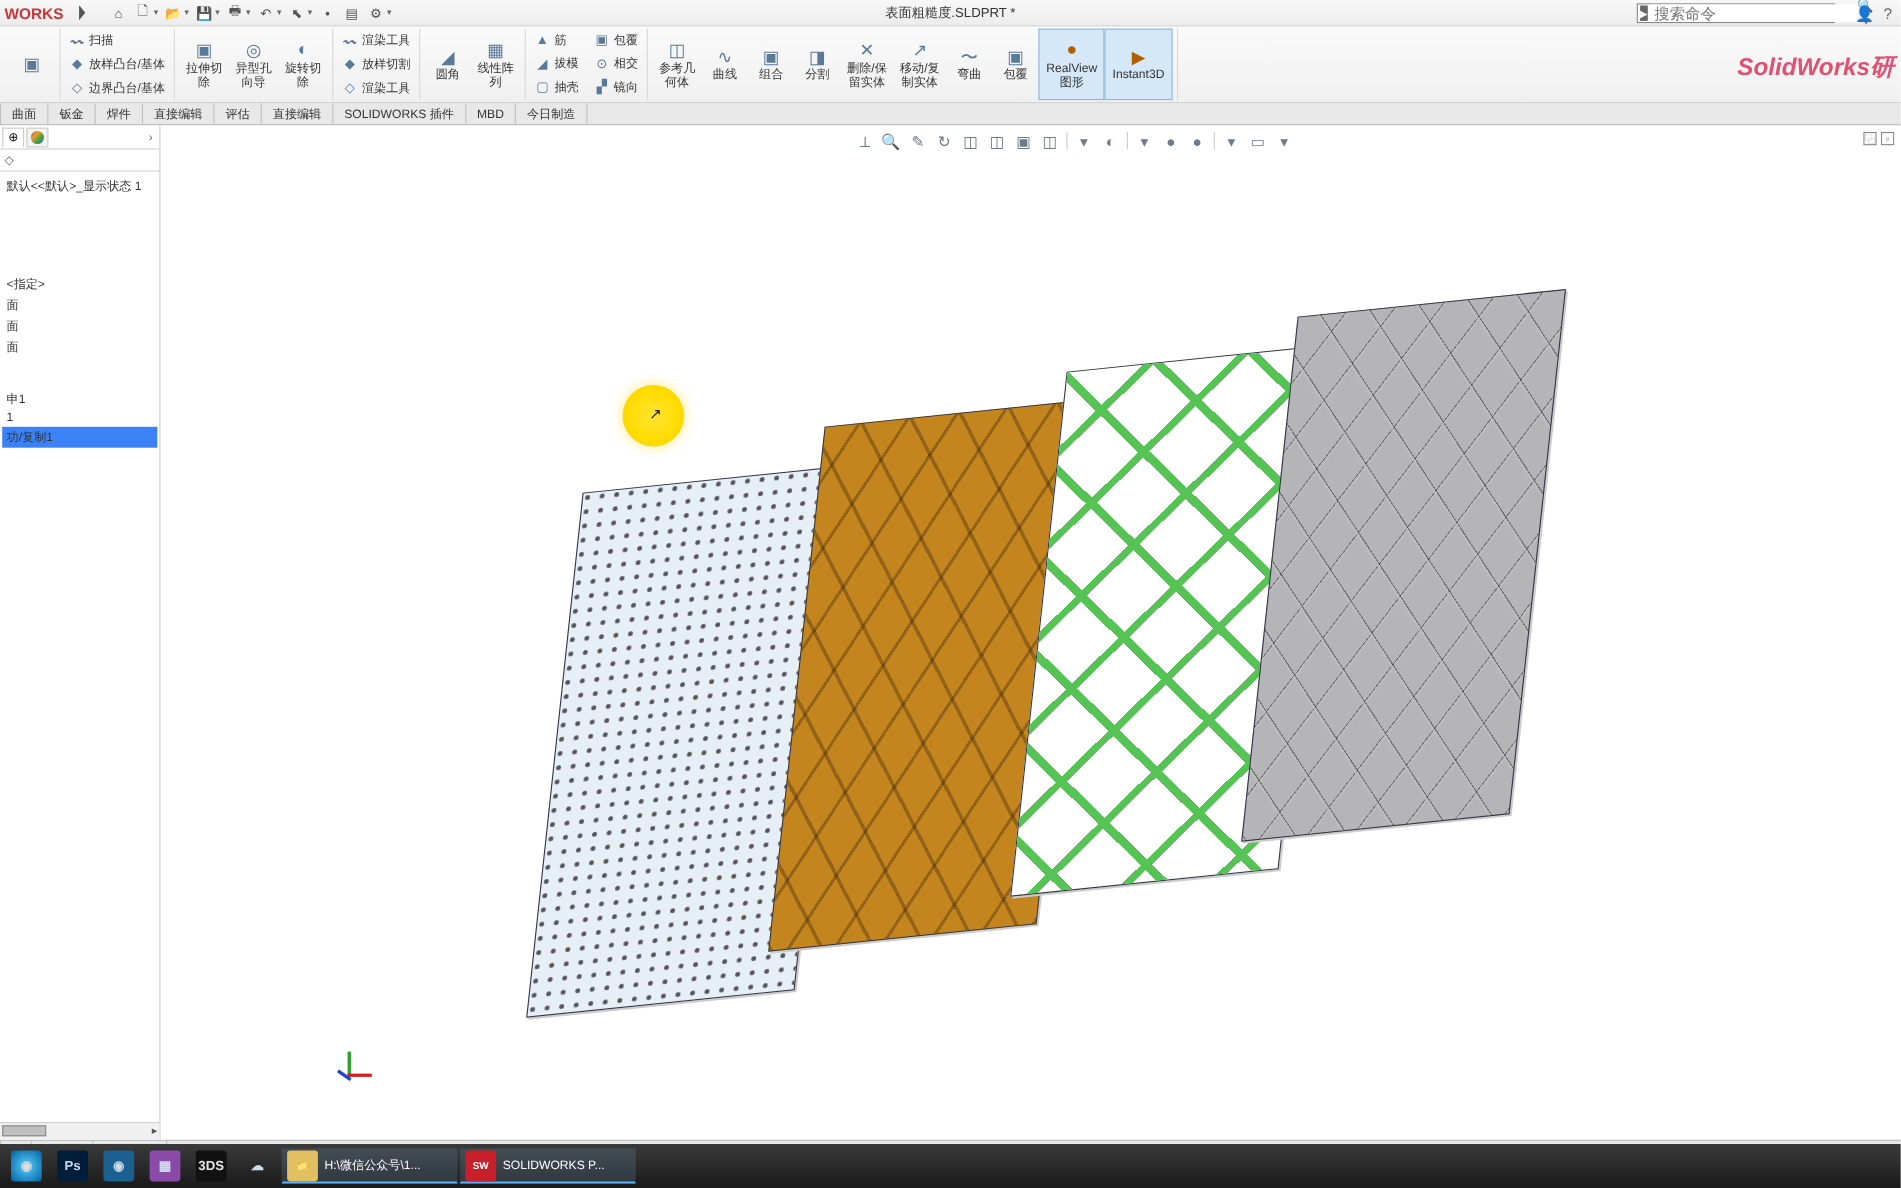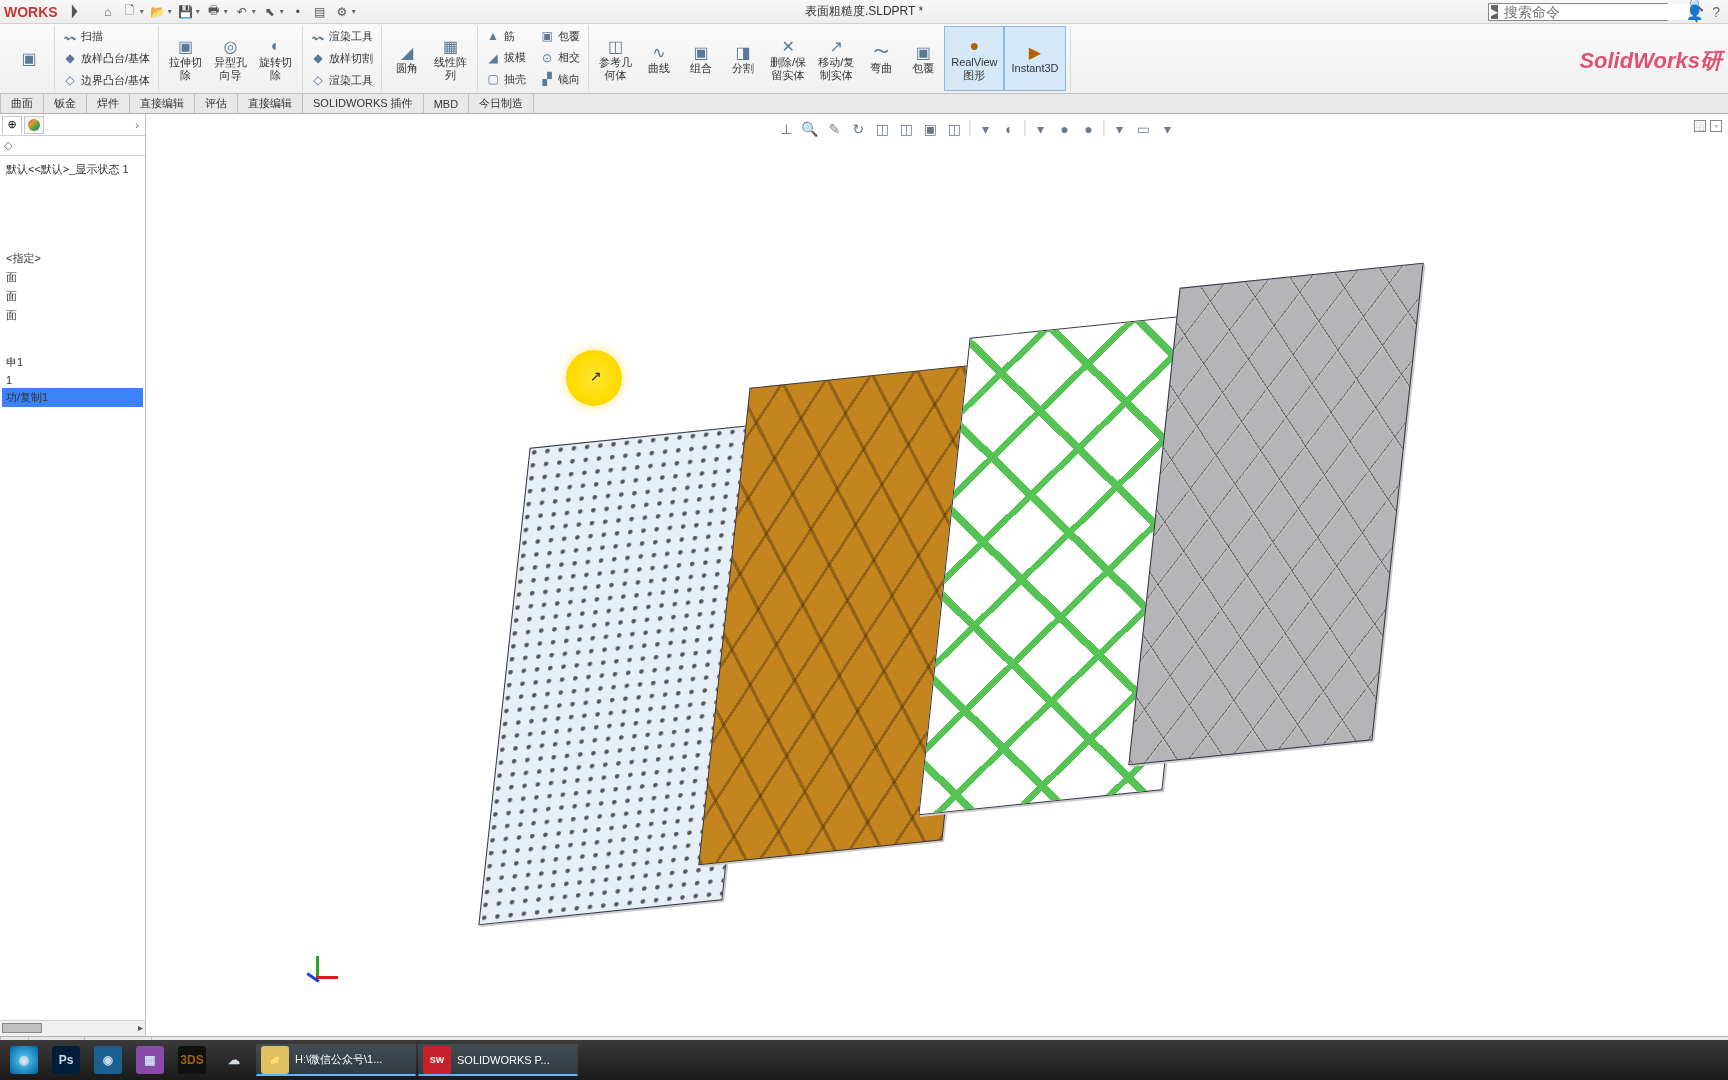--- a/index.html
+++ b/index.html
@@ -402,21 +402,21 @@
     <div class="tb-btn">
       <div class="tb-ico" style="background:#001d3a;color:#cde">Ps</div>
     </div>
     <div class="tb-btn">
       <div class="tb-ico" style="background:#1a6090;color:#cde">◉</div>
     </div>
     <div class="tb-btn">
       <div class="tb-ico" style="background:#8a4aa8;color:#cde">▦</div>
     </div>
     <div class="tb-btn">
-      <div class="tb-ico" style="background:#111;color:#a16207">3DS</div>
+      <div class="tb-ico" style="background:#111;color:#e5e5e5">3DS</div>
     </div>
     <div class="tb-btn">
       <div class="tb-ico" style="background:transparent;color:#cde">☁</div>
     </div>
     <div class="tb-btn tb-wide tb-running">
       <div class="tb-ico" style="background:#e0c060;color:#fff;font-size:9px">📁</div>
       <span>H:\微信公众号\1...</span>
     </div>
     <div class="tb-btn tb-wide tb-running">
       <div class="tb-ico" style="background:#c8202a;color:#fff;font-size:9px">SW</div>

